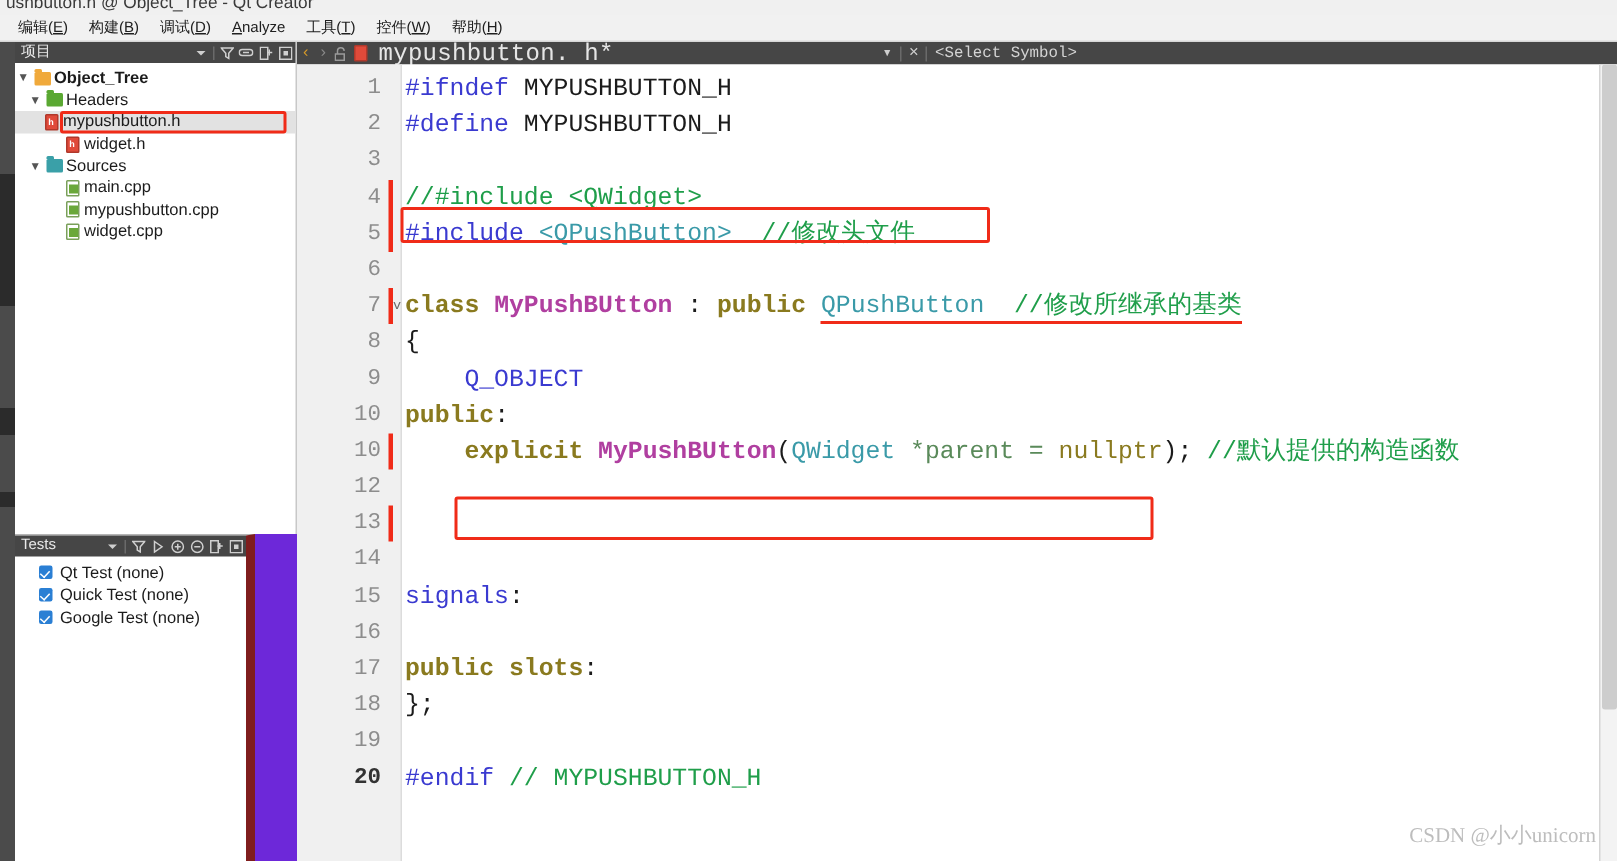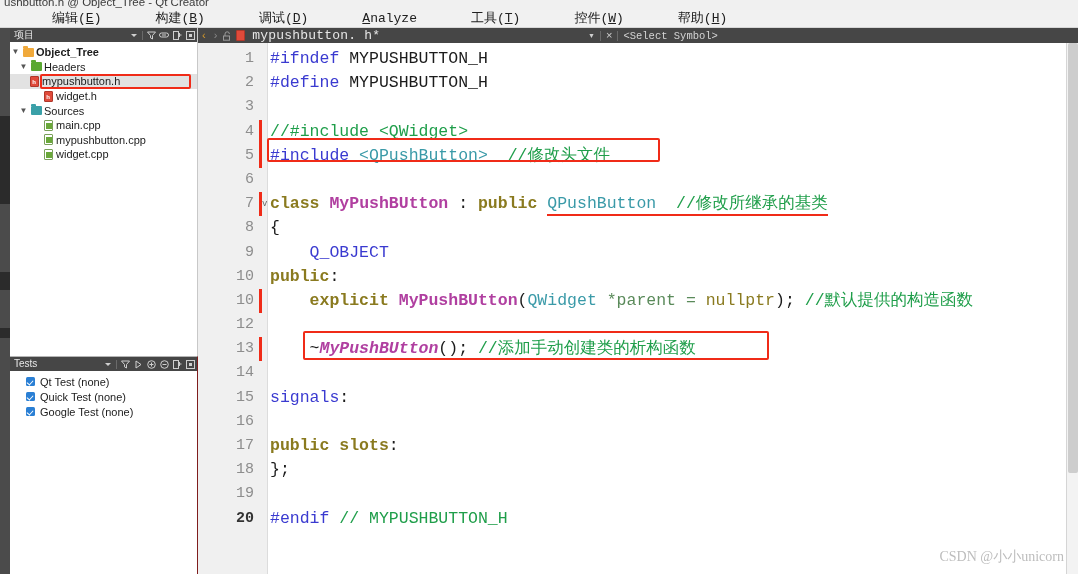--- a/index.html
+++ b/index.html
@@ -36,27 +36,26 @@
   
   .menubar {
     position: absolute; left: 0; top: 10px; width: 1078px; height: 18px;
     background: #f1f1f1;
     border-bottom: 1px solid #d7d7d7;
     display: flex;
     align-items: center;
     padding-left: 5px;
   }
   .menu-item {
-    font-size: 13px;
+    font-size: 10px;
     color: #202020;
     padding: 0 7px;
     white-space: nowrap;
     line-height: 17px;
-    font-family: Liberation Mono, monospace;
-    margin-left: 40px;
+    font-family: Liberation Sans, sans-serif;
   }
   .menu-item .mn { text-decoration: underline; }
 
   
   .mode-strip {
     position: absolute; left: 0; top: 28px; width: 10px; height: 546px;
     background: #4b4b4b;
   }
   .mode-strip .seg-dark {
     position: absolute; left: 0; width: 10px; background: #2b2b2b;
@@ -150,23 +149,23 @@
     background: #6aa83a;
   }
   .ic-file.pro { background: #ffffff; border-color: #9a9a9a; }
   .ic-file.pro::after {
     content: ""; position: absolute; left: 3px; top: 5px; width: 4px; height: 4px;
     background: #5aa832; border-radius: 1px;
   }
 
   
   .tests-panel {
-    position: absolute; left: 10px; top: 356px; width: 188px; height: 218px;
+    position: absolute; left: 10px; top: 356px; width: 160px; height: 218px;
     background: #ffffff;
-    border-right: 1px solid #7f1d1d;
+    border-right: 6px solid #7f1d1d;
     border-top: 1px solid #b5b5b5;
   }
   .test-row {
     display: flex; align-items: center;
     height: 15px;
     font-size: 11px;
     color: #1b1b1b;
     padding-left: 16px;
     white-space: nowrap;
   }
@@ -191,21 +190,21 @@
     height: 15px;
     background: #464646;
     display: flex; align-items: center;
     padding-left: 2px;
     gap: 4px;
   }
   .et-ico { display: inline-flex; align-items: center; justify-content: center; }
   .et-nav { color: #d79a29; font-size: 11px; line-height: 1; padding: 0 2px; }
   .et-nav.dim { color: #8a8a8a; }
   .et-tabname {
-    font-size: 13px; color: #e6e6e6; white-space: nowrap;
+    font-size: 16px; color: #e6e6e6; white-space: nowrap;
     font-family: "Liberation Mono", monospace;
     letter-spacing: 0.2px;
   }
   .et-filechip {
     width: 9px; height: 11px; background: #e04a3a; border: 1px solid #b0382b;
     border-radius: 1px; margin-right: 3px;
   }
   .et-right {
     position: absolute; left: 390px; top: 0; height: 15px;
     display: flex; align-items: center; gap: 5px;
@@ -583,21 +582,20 @@
         </div>
 
         <div class="cline">
           <span class="lnum">12</span>
           <span class="ctext"></span>
         </div>
 
         <div class="cline">
           <span class="lnum">13</span>
           <span class="changebar"></span>
-          <span class="ctext"><span class="tk-plain">    ~</span><span class="tk-dtor">MyPushBUtton</span><span class="tk-plain">();</span><span class="tk-cmt"> //添加手动创建类的析构函数</span></span>
         </div>
 
         <div class="cline">
           <span class="lnum">14</span>
           <span class="ctext"></span>
         </div>
 
         <div class="cline">
           <span class="lnum">15</span>
           <span class="ctext"><span class="tk-kw2">signals</span><span class="tk-plain">:</span></span>

